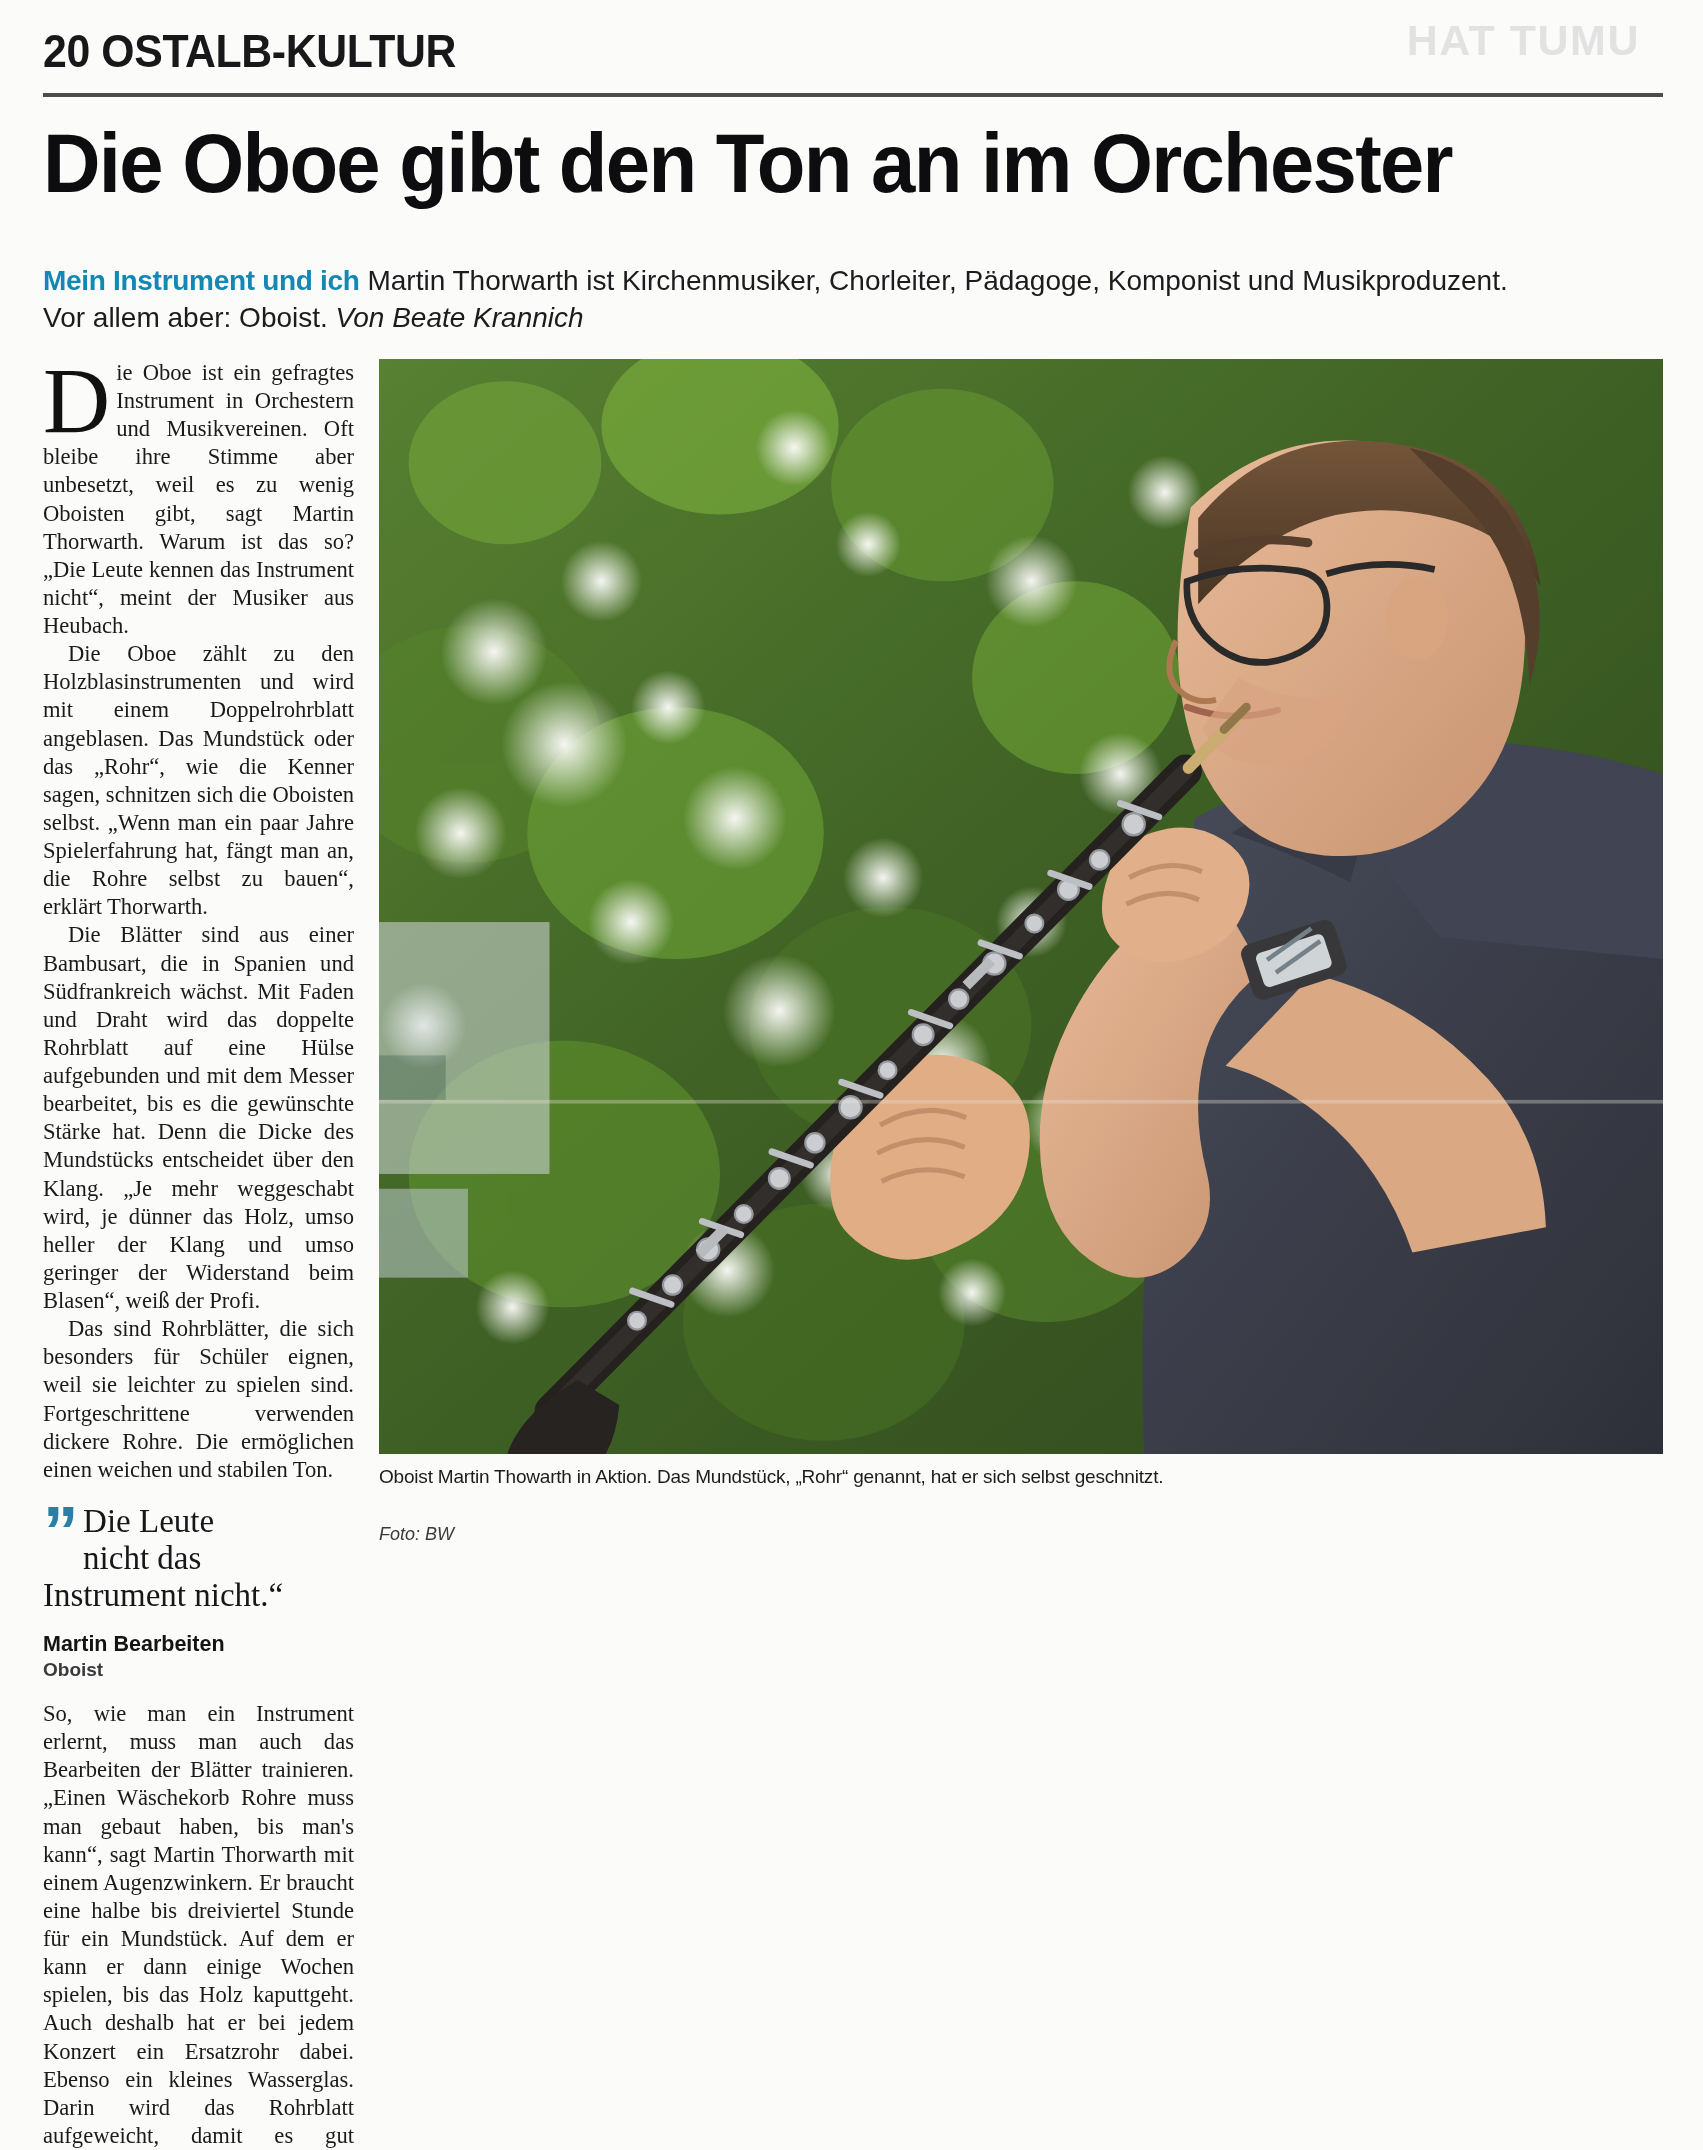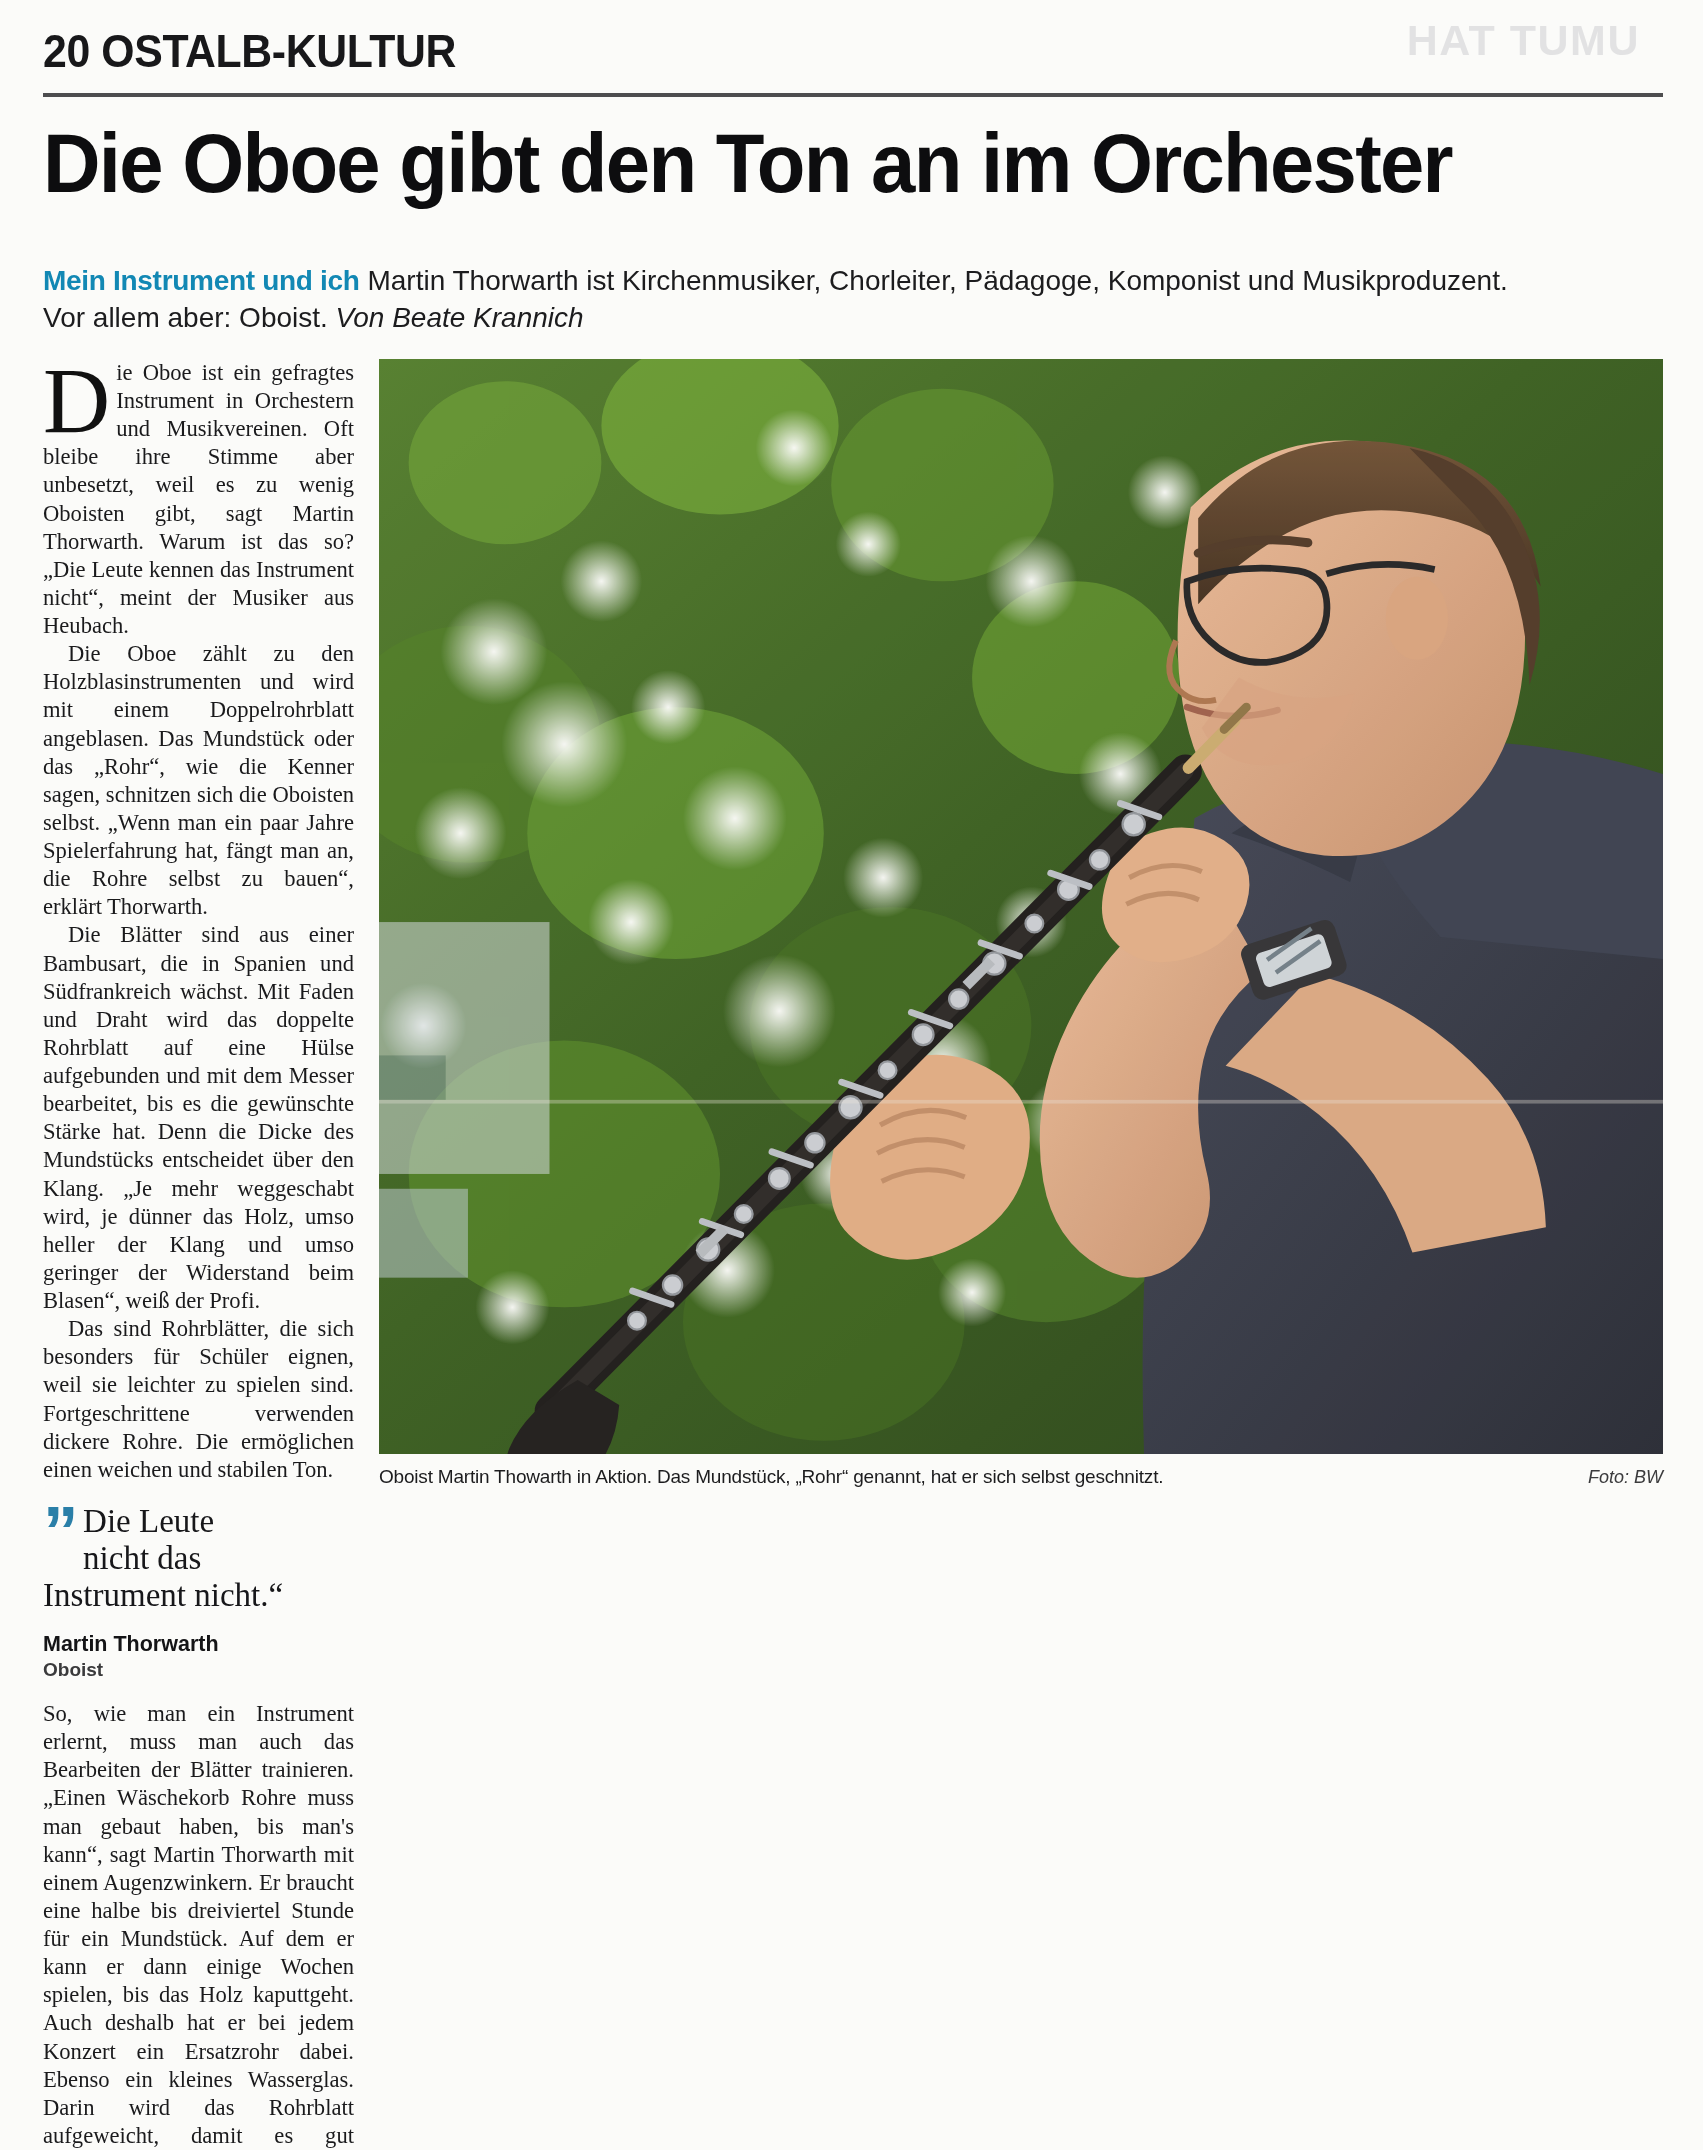--- a/index.html
+++ b/index.html
@@ -170,24 +170,25 @@
     color: #3a3a3c;
     margin-top: 2.2px;
     font-weight: bold;
   }
   .pq-rest { margin-top: 19px; }
 
   
   .caption-row {
     display: flex;
     justify-content: space-between;
-    align-items: flex-end;
+    align-items: flex-start;
     width: 1284px;
     margin-top: 12px;
-    gap: 22px;
+    gap: 36px;
+    flex-direction: column;
   }
   .caption {
     font-family: "Liberation Sans", sans-serif;
     font-size: 19px;
     color: #1c1c1e;
     letter-spacing: -0.2px;
   }
   .credit {
     font-family: "Liberation Sans", sans-serif;
     font-size: 18px;
@@ -237,21 +238,21 @@
         </div>
 
         <div class="pullquote">
           <div class="pq-body">
             <span class="pq-marks">”</span>
             <span>Die Leute</span><br>
             <span>nicht das</span>
             <div style="clear:both"></div>
             <span>Instrument nicht.“</span>
           </div>
-          <div class="pq-name">Martin Thorwarth</div>
+          <div class="pq-name">Martin Bearbeiten</div>
           <div class="pq-role">Oboist</div>
         </div>
 
         <div class="bodytext pq-rest">
           <p>So, wie man ein Instrument erlernt, muss man auch das Bearbeiten der Blätter trainieren. „Einen Wäschekorb Rohre muss man gebaut haben, bis man's kann“, sagt Martin Thorwarth mit einem Augenzwinkern. Er braucht eine halbe bis dreiviertel Stunde für ein Mundstück. Auf dem er kann er dann einige Wochen spielen, bis das Holz kaputtgeht. Auch deshalb hat er bei jedem Konzert ein Ersatzrohr dabei. Ebenso ein kleines Wasserglas. Darin wird das Rohrblatt aufgeweicht, damit es gut schwingt.</p>
         </div>
       </div>
 
       <div class="photo-area">
         <div class="photo">

